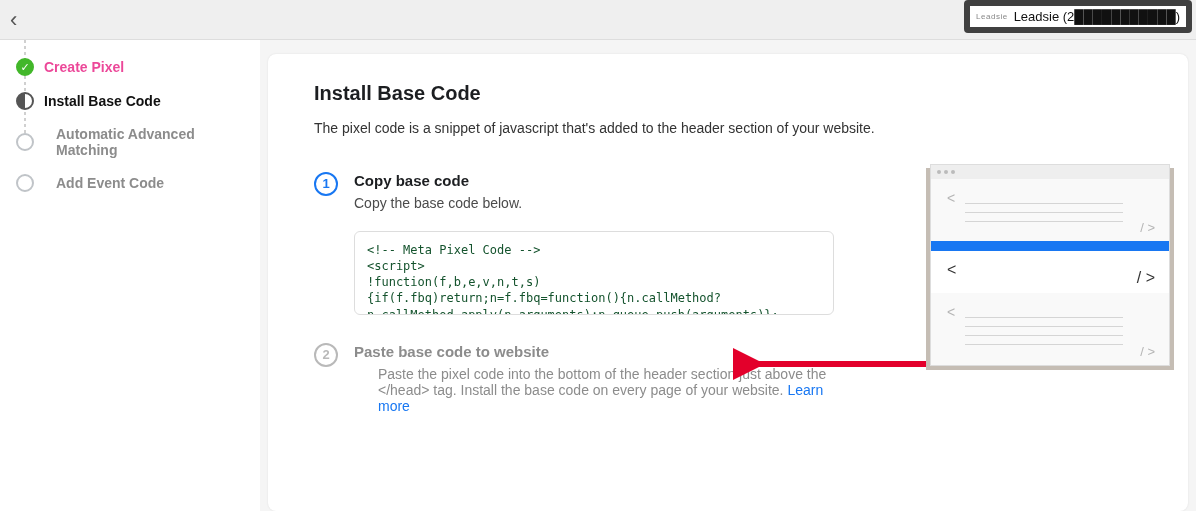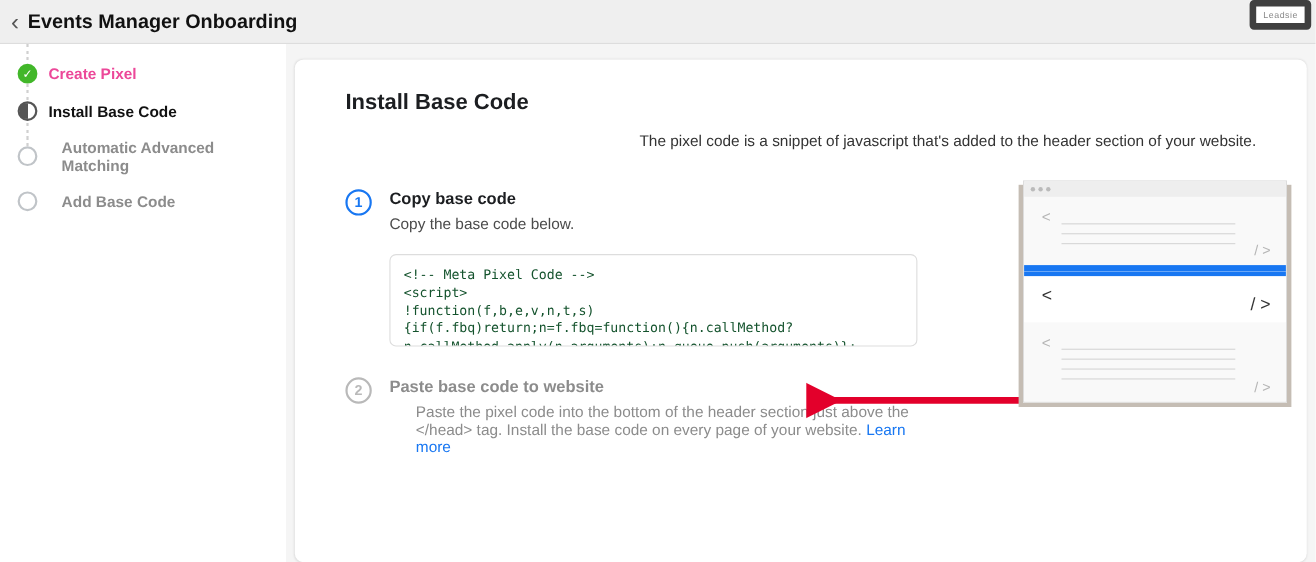--- a/index.html
+++ b/index.html
@@ -119,21 +119,20 @@
   .content h2 {
     font-size: 20px;
     font-weight: 700;
     margin-bottom: 14px;
   }
   .content p.desc {
     font-size: 14px;
     color: #333;
     line-height: 1.35;
     margin-bottom: 4px;
-    text-align: right;
   }
   .section {
     display: flex;
     gap: 16px;
     margin-top: 34px;
   }
   .num-circle {
     width: 24px;
     height: 24px;
     border: 2px solid #1877F2;
@@ -255,45 +254,45 @@
   .pane.highlight .close-angle {
     color: #333;
     font-size: 16px;
   }
 </style>
 </head>
 <body>
 
 <div class="header">
   <span class="back-chevron">‹</span>
-  <span class="header-title">Events Manager Onboarding</span>
 </div>
 <div class="account-chip">
   <span class="logo">Leadsie</span>
+  <span>Leadsie (2███████████)</span>
 </div>
 
 <div class="page">
 
   <div class="sidebar">
     <div class="step-connector"></div>
     <div class="step done">
       <div class="bullet">✓</div>
       <span class="label">Create Pixel</span>
     </div>
     <div class="step current">
       <div class="bullet"></div>
       <span class="label">Install Base Code</span>
     </div>
     <div class="step upcoming">
       <div class="bullet"></div>
       <span class="label">Automatic Advanced Matching</span>
     </div>
     <div class="step upcoming">
       <div class="bullet"></div>
-      <span class="label">Add Base Code</span>
+      <span class="label">Add Event Code</span>
     </div>
   </div>
 
   <div class="content">
     <h2>Install Base Code</h2>
     <p class="desc">The pixel code is a snippet of javascript that's added to the header section of your website.</p>
 
     <div class="section">
       <div class="num-circle">1</div>
       <div class="section-body">

